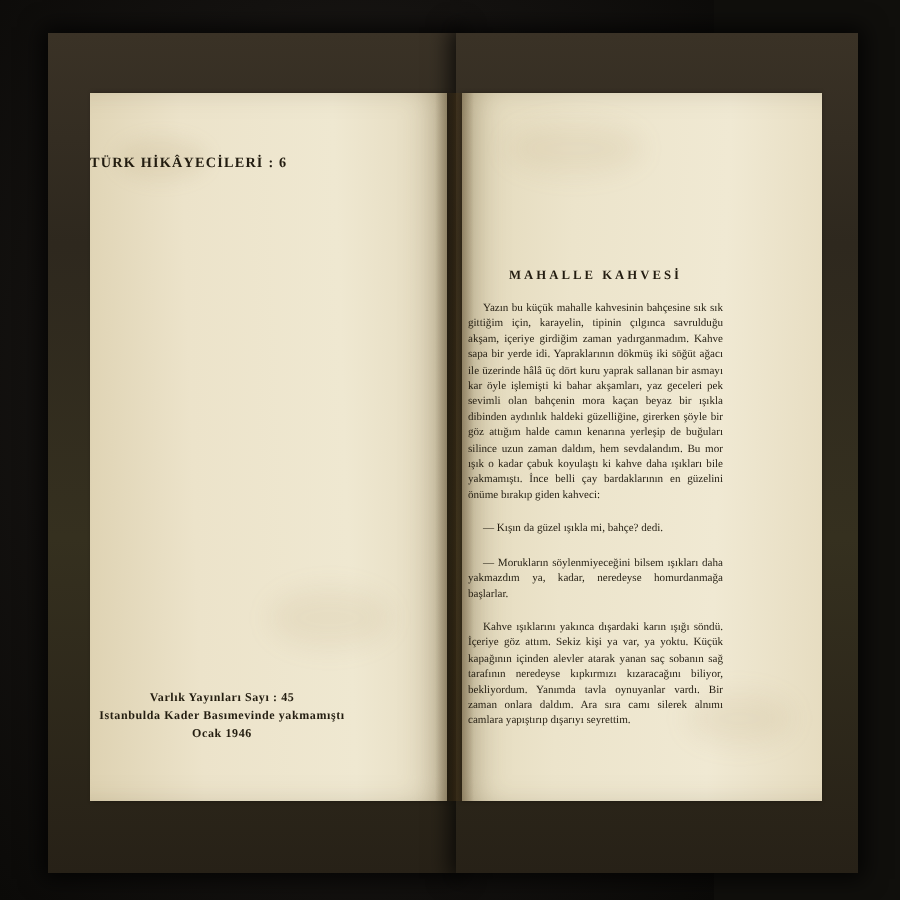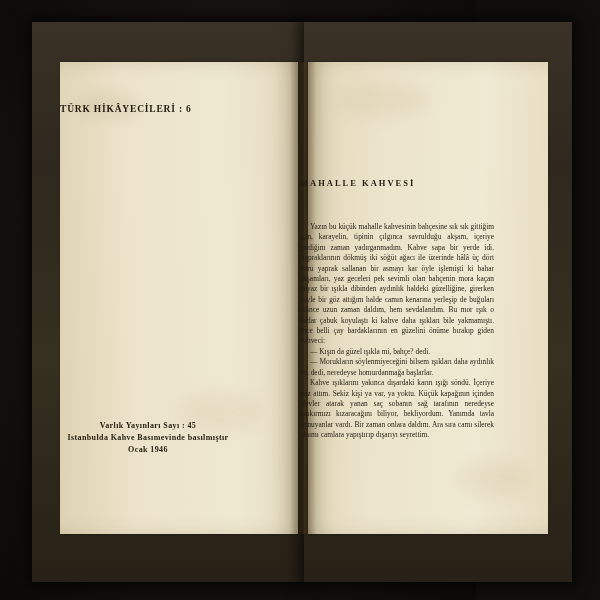--- a/index.html
+++ b/index.html
@@ -97,21 +97,21 @@
   #series-line {
     font-size: 9.5px;
     font-weight: bold;
     font-family: "Liberation Serif", serif;
     letter-spacing: 0.8px;
     white-space: nowrap;
   }
   #imprint {
     position: absolute;
     left: 40px;
-    top: 420px;
+    top: 459px;
     width: 216px;
     text-align: center;
     color: #241e11;
     font-size: 8px;
     font-weight: bold;
     line-height: 12px;
     letter-spacing: 0.4px;
   }
   #imprint div { white-space: nowrap; }
 
@@ -120,25 +120,25 @@
     position: absolute;
     left: 300px;
     top: 178px;
     width: 194px;
     color: #231d11;
   }
   #story-title {
     font-size: 8.5px;
     font-weight: bold;
     letter-spacing: 2px;
-    text-align: left;
-    margin-bottom: 34px;
+    text-align: center;
+    margin-bottom: 0;
   }
   #body-copy p {
-    margin: 0;
+    margin: 12px;
     font-size: 7.4px;
     line-height: 10.4px;
     text-align: justify;
     text-indent: 10px;
     hyphens: auto;
     -webkit-hyphens: auto;
   }
   #body-copy p.dialog { text-indent: 10px; }
 </style>
 </head>
@@ -162,26 +162,26 @@
 
     <div id="gutter"></div>
   </div>
 
   <div id="left-text">
     <div id="series-line">TÜRK HİKÂYECİLERİ : 6</div>
   </div>
 
   <div id="imprint">
     <div>Varlık Yayınları Sayı : 45</div>
-    <div>Istanbulda Kahve Basımevinde basılmıştır</div>
+    <div>Istanbulda Kader Basımevinde yakmamıştı</div>
     <div>Ocak 1946</div>
   </div>
 
   <div id="right-text">
     <div id="story-title">MAHALLE KAHVESİ</div>
     <div id="body-copy">
       <p>Yazın bu küçük mahalle kahvesinin bahçesine sık sık gittiğim için, karayelin, tipinin çılgınca savrulduğu akşam, içeriye girdiğim zaman yadırganmadım. Kahve sapa bir yerde idi. Yapraklarının dökmüş iki söğüt ağacı ile üzerinde hâlâ üç dört kuru yaprak sallanan bir asmayı kar öyle işlemişti ki bahar akşamları, yaz geceleri pek sevimli olan bahçenin mora kaçan beyaz bir ışıkla dibinden aydınlık haldeki güzelliğine, girerken şöyle bir göz attığım halde camın kenarına yerleşip de buğuları silince uzun zaman daldım, hem sevdalandım. Bu mor ışık o kadar çabuk koyulaştı ki kahve daha ışıkları bile yakmamıştı. İnce belli çay bardaklarının en güzelini önüme bırakıp giden kahveci:</p>
       <p class="dialog">— Kışın da güzel ışıkla mi, bahçe? dedi.</p>
-      <p class="dialog">— Morukların söylenmiyeceğini bilsem ışıkları daha aydınlık ya, dedi, neredeyse homurdanmağa başlarlar.</p>
+      <p class="dialog">— Morukların söylenmiyeceğini bilsem ışıkları daha yakmazdım ya, kadar, neredeyse homurdanmağa başlarlar.</p>
       <p>Kahve ışıklarını yakınca dışardaki karın ışığı söndü. İçeriye göz attım. Sekiz kişi ya var, ya yoktu. Küçük kapağının içinden alevler atarak yanan saç sobanın sağ tarafının neredeyse kıpkırmızı kızaracağını biliyor, bekliyordum. Yanımda tavla oynuyanlar vardı. Bir zaman onlara daldım. Ara sıra camı silerek alnımı camlara yapıştırıp dışarıyı seyrettim.</p>
     </div>
   </div>
 </div>
 
 </body></html>

